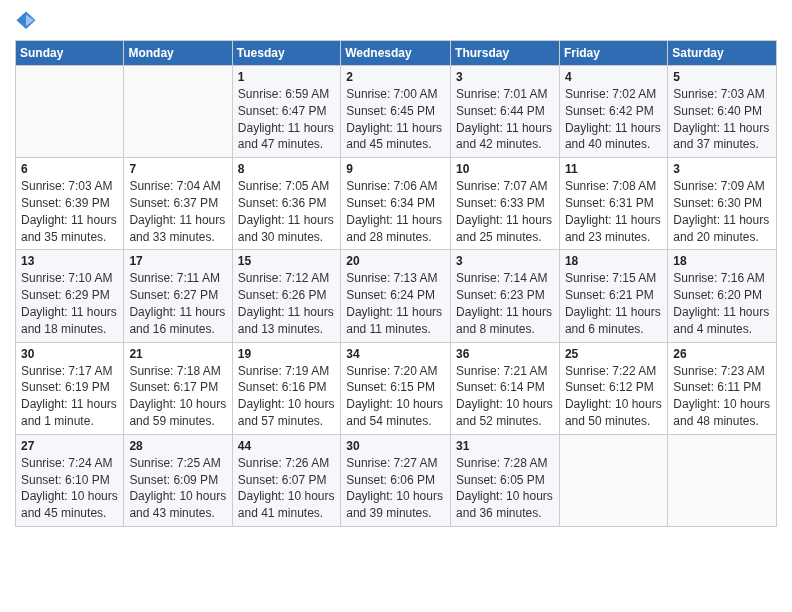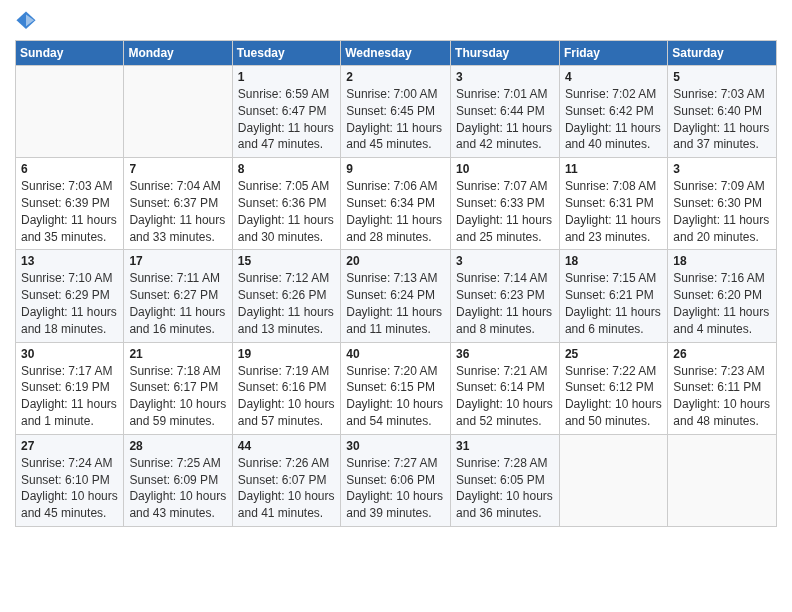--- a/index.html
+++ b/index.html
@@ -222,21 +222,21 @@
           </td>
           <td>
             <span class="day-num">21</span>
             <div class="day-info">Sunrise: 7:18 AM<br>Sunset: 6:17 PM<br>Daylight: 10 hours and 59 minutes.</div>
           </td>
           <td>
             <span class="day-num">19</span>
             <div class="day-info">Sunrise: 7:19 AM<br>Sunset: 6:16 PM<br>Daylight: 10 hours and 57 minutes.</div>
           </td>
           <td>
-            <span class="day-num">40</span>
+            <span class="day-num">34</span>
             <div class="day-info">Sunrise: 7:20 AM<br>Sunset: 6:15 PM<br>Daylight: 10 hours and 54 minutes.</div>
           </td>
           <td>
             <span class="day-num">36</span>
             <div class="day-info">Sunrise: 7:21 AM<br>Sunset: 6:14 PM<br>Daylight: 10 hours and 52 minutes.</div>
           </td>
           <td>
             <span class="day-num">25</span>
             <div class="day-info">Sunrise: 7:22 AM<br>Sunset: 6:12 PM<br>Daylight: 10 hours and 50 minutes.</div>
           </td>

